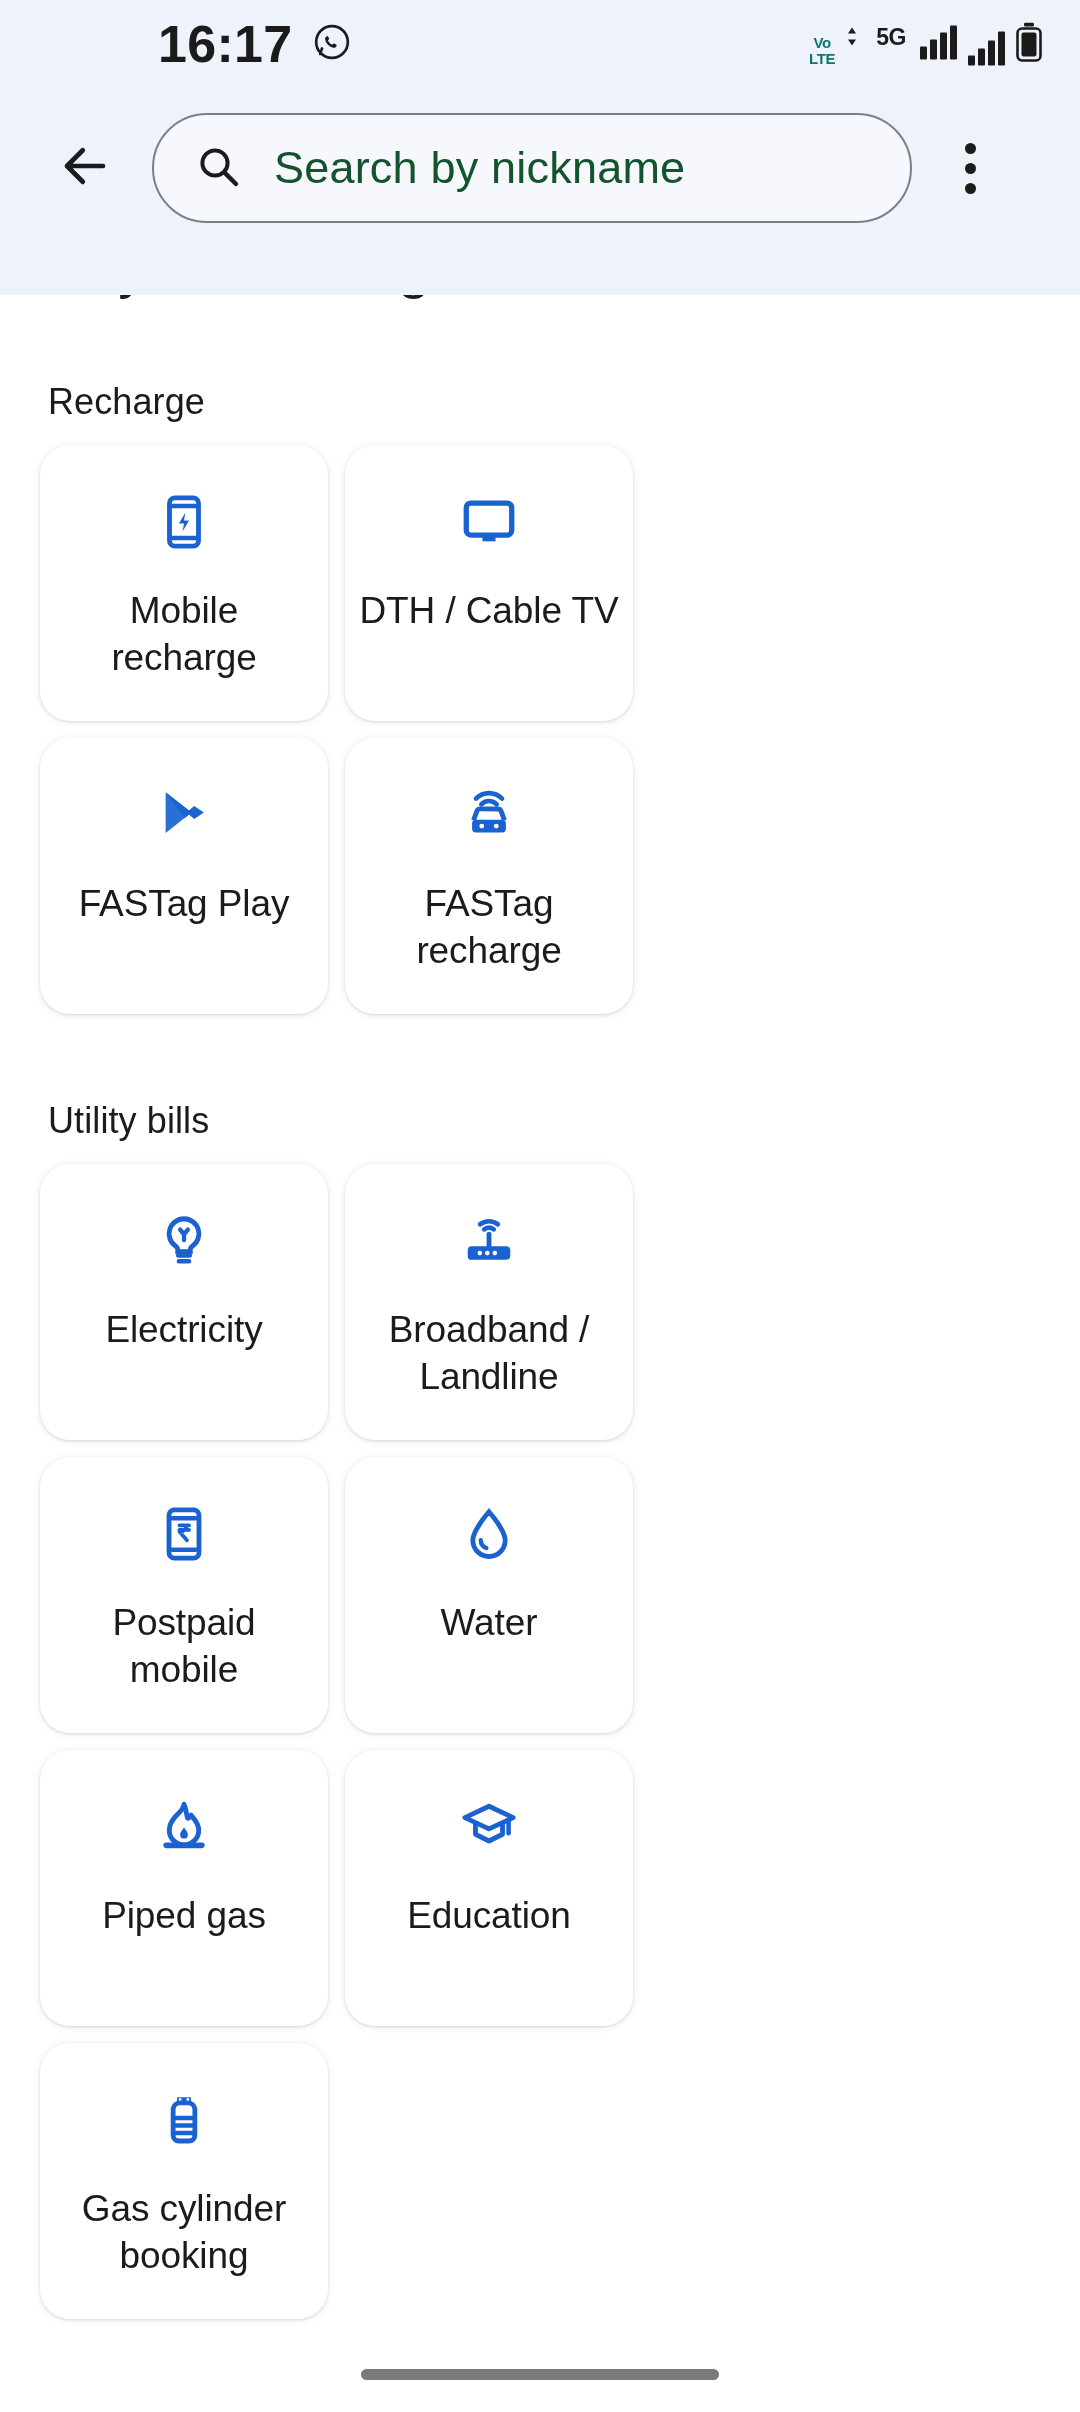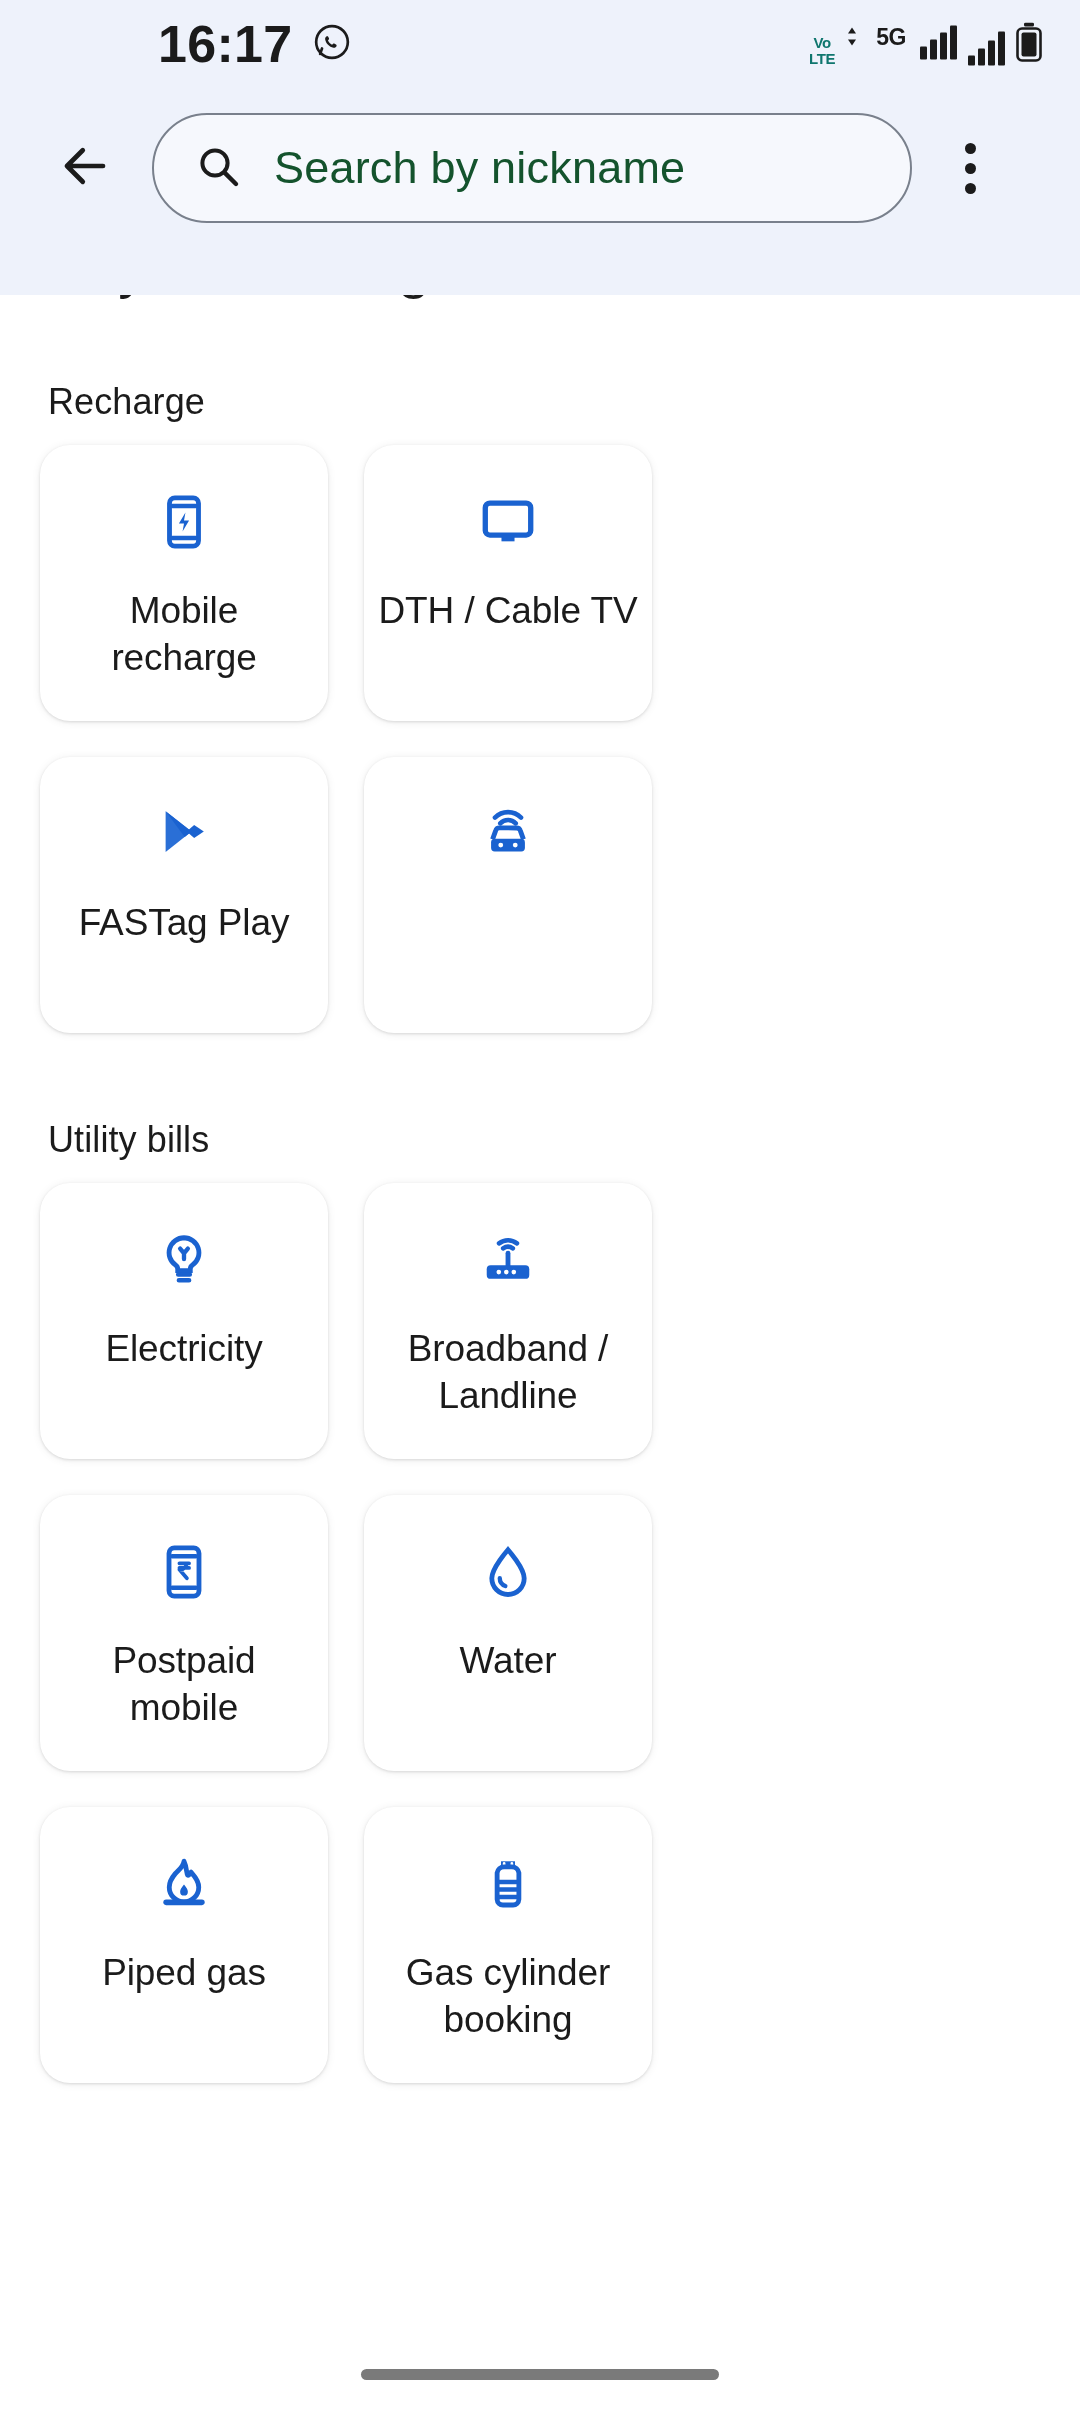--- a/index.html
+++ b/index.html
@@ -92,21 +92,21 @@
     position:absolute; left:0; top:295px; width:863px;
     padding:0 0 40px 0;
   }
   .section{ margin-top:0; }
   .section-title{
     font-size:36px; color:#1b1b1b; margin-left:48px; letter-spacing:0.1px;
   }
   .grid{
     display:flex; flex-wrap:wrap;
     padding:0 40px;
-    gap:36px;
+    gap:17px;
     margin-top:22px;
   }
   .card{
     width:288px; min-height:276px;
     background:#ffffff;
     border-radius:30px;
     box-shadow:0 1px 3px rgba(0,0,0,0.12), 0 1px 10px rgba(0,0,0,0.07);
     display:flex; flex-direction:column;
     align-items:center; justify-content:flex-start;
     padding:46px 14px 30px;
@@ -260,20 +260,21 @@
         <span class="ic">
           <svg width="58" height="58" viewBox="0 0 24 24" fill="none">
             <path d="M6.6 5.2a7.6 7.6 0 0 1 10.8 0" stroke="#1a62d0" stroke-width="1.9" stroke-linecap="round"></path>
             <path d="M8.8 7.6a4.4 4.4 0 0 1 6.4 0" stroke="#1a62d0" stroke-width="1.9" stroke-linecap="round"></path>
             <path d="M5.6 14.2 L6.9 10.6 a1.6 1.6 0 0 1 1.5-1.1 h7.2 a1.6 1.6 0 0 1 1.5 1.1 l1.3 3.6" stroke="#1a62d0" stroke-width="2"></path>
             <rect x="5" y="14" width="14" height="5.2" rx="1.5" fill="#1a62d0"></rect>
             <circle cx="9" cy="16.6" r="1" fill="#ffffff"></circle>
             <circle cx="15" cy="16.6" r="1" fill="#ffffff"></circle>
           </svg>
         </span>
+        <span class="lbl">FASTag recharge</span>
       </div>
 
     </div>
   </div>
 
   <div class="spacer-1"></div>
 
   <div class="section">
     <div class="section-title">Utility bills</div>
     <div class="grid">
@@ -329,20 +330,30 @@
         <span class="ic">
           <svg width="58" height="58" viewBox="0 0 24 24" fill="none">
             <path d="M12 2.6c-.4 2.5-2.2 3.4-3.6 5.1-1.6 1.9-2.5 3.6-2.5 5.6a6.1 6.1 0 0 0 12.2 0c0-2.9-1.8-4.6-3.2-6.2-.6.8-1 1.6-1.4 1.2-.6-.7-.2-3-1.5-5.7z" stroke="#1a62d0" stroke-width="2" stroke-linejoin="round"></path>
             <path d="M12 12.2c-.9 1.1-1.6 2-1.6 3a1.6 1.6 0 0 0 3.2 0c0-1-.7-1.9-1.6-3z" fill="#1a62d0"></path>
             <path d="M4.6 19.6h14.8" stroke="#1a62d0" stroke-width="2.3" stroke-linecap="round"></path>
           </svg>
         </span>
         <span class="lbl">Piped gas</span>
       </div>
 
+      <div class="card">
+        <span class="ic">
+          <svg width="58" height="58" viewBox="0 0 24 24" fill="none">
+            <path d="M12 3.4 L22 8.1 L12 12.8 L2 8.1 Z" stroke="#1a62d0" stroke-width="2" stroke-linejoin="round"></path>
+            <path d="M6.4 10.4v4.6 L12 17.8 L17.6 15 v-4.6" stroke="#1a62d0" stroke-width="2" stroke-linejoin="round"></path>
+            <path d="M20.1 9.2v5.4" stroke="#1a62d0" stroke-width="1.9" stroke-linecap="round"></path>
+          </svg>
+        </span>
+        <span class="lbl">Education</span>
+      </div>
 
       <div class="card">
         <span class="ic">
           <svg width="58" height="58" viewBox="0 0 24 24" fill="none">
             <path d="M9.1 2.6h5.8v2.3H9.1z" fill="#1a62d0"></path>
             <path d="M10.4 3.4v1.6M13.6 3.4v1.6" stroke="#ffffff" stroke-width="1.1" stroke-linecap="round"></path>
             <path d="M7.5 7.4a2.9 2.9 0 0 1 2.9-2.5h3.2a2.9 2.9 0 0 1 2.9 2.5v11a2.4 2.4 0 0 1-2.4 2.3h-4.2a2.4 2.4 0 0 1-2.4-2.3z" stroke="#1a62d0" stroke-width="2"></path>
             <path d="M7.7 11.2h8.6M7.7 14.3h8.6M7.7 17.4h8.6" stroke="#1a62d0" stroke-width="1.9"></path>
           </svg>
         </span>

